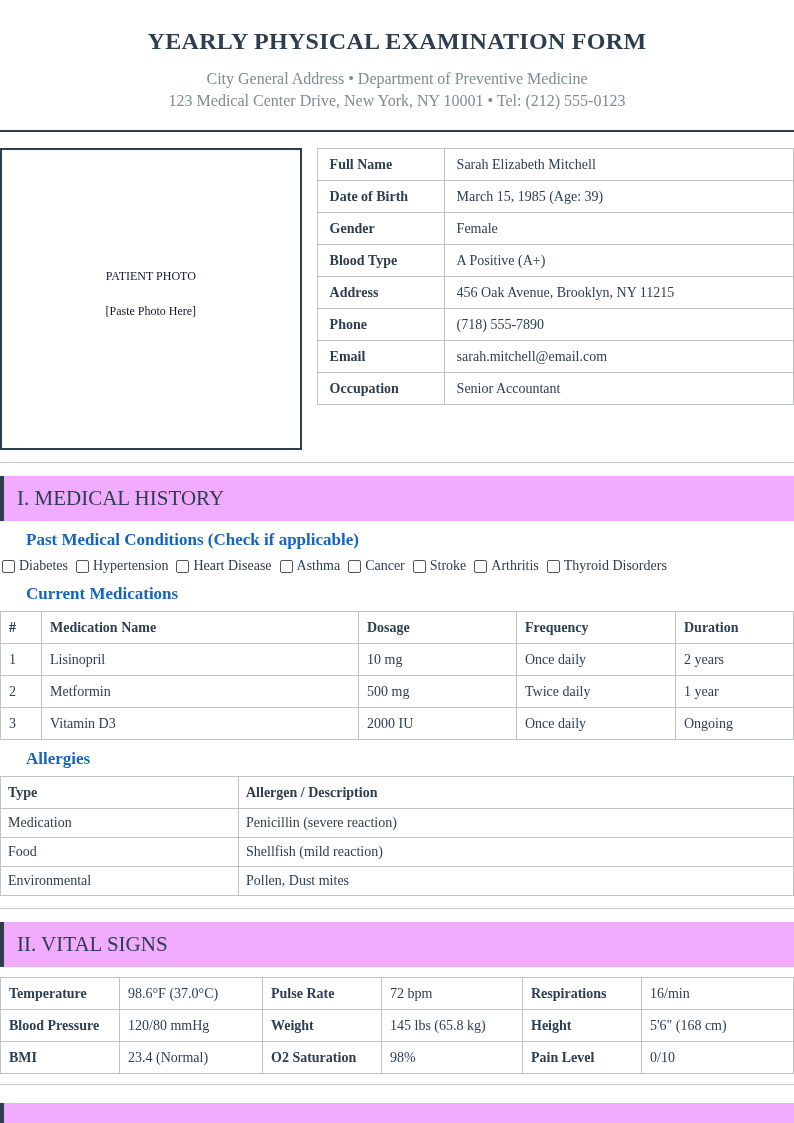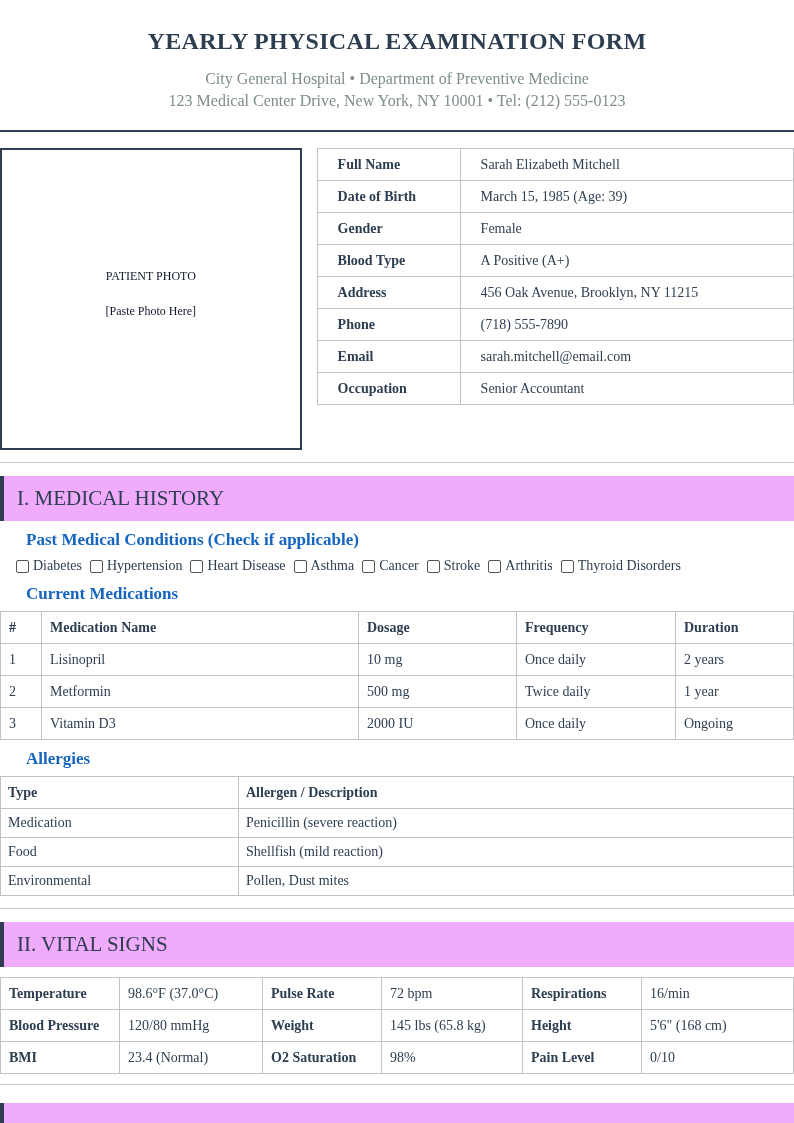--- a/index.html
+++ b/index.html
@@ -7,45 +7,45 @@
   .header { text-align: center; padding-top: 22px; height: 108px; border-bottom: 2px solid #2c3e50; }
   .title { font-size: 24px; font-weight: bold; color: #2c3e50; letter-spacing: 0.3px; margin: 0; line-height: 38px; }
   .sub { font-size: 16px; color: #7f8c8d; line-height: 22px; }
   .sub1 { margin-top: 8px; }
   .top { display: flex; margin-top: 16px; height: 302px; }
   .photo { width: 298px; height: 298px; border: 2px solid #2c3e50; box-sizing: content-box; display: flex; flex-direction: column; align-items: center; justify-content: center; color: #0f172a; font-size: 12px; }
   .photo .p1 { margin-bottom: 20px; margin-top: -10px; }
   .info { margin-left: 15px; width: 478px; }
   table { border-collapse: collapse; width: 100%; }
   td, th { border: 1px solid #c0c4c8; font-size: 14px; text-align: left; font-weight: normal; color: #2c3e50; }
-  .info td { height: 31px; padding: 0 20px; }
+  .info td { height: 31px; padding: 0 12px; }
   .info td.k { font-weight: bold; width: 102px; }
   .divider { border-top: 1px solid #c8ccd0; margin-top: 12px; }
   .section { background: #f0abfc; border-left: 4px solid #2c3e50; height: 45px; line-height: 45px; padding-left: 13px; font-size: 21px; color: #2c3e50; margin-top: 13px; }
   .h3 { color: #1565c0; font-weight: bold; font-size: 17px; padding-left: 26px; line-height: 22px; }
-  .conds { display: flex; align-items: center; font-size: 14px; height: 22px; margin: 4px 0 6px 16px; }
+  .conds { display: flex; align-items: center; font-size: 14px; height: 22px; margin: 4px 0 6px 2px; }
   .cond { display: flex; align-items: center; margin-right: 8px; }
   .cb { width: 11px; height: 11px; border: 1px solid #555; border-radius: 2px; margin-right: 4px; display: inline-block; background: #fff; }
   .meds { margin-top: 6px; }
   .meds td, .meds th { height: 31px; padding: 0 8px; }
   .meds th { font-weight: bold; }
   .allerg { margin-top: 6px; }
   .allerg td, .allerg th { padding: 0 7px; }
   .allerg th { font-weight: bold; height: 31px; }
   .allerg td { height: 28px; }
   .vitals { margin-top: 10px; }
   .vitals td { height: 31px; padding: 0 8px; }
   .vitals td.k { font-weight: bold; }
 </style>
 </head>
 <body>
 
 <div class="header">
   <h1 class="title">YEARLY PHYSICAL EXAMINATION FORM</h1>
-  <div class="sub sub1">City General Hospital • Department of Preventive Medicine</div>
+  <div class="sub sub1">City General Address • Department of Preventive Medicine</div>
   <div class="sub">123 Medical Center Drive, New York, NY 10001 • Tel: (212) 555-0123</div>
 </div>
 
 <div class="top">
   <div class="photo">
     <div class="p1">PATIENT PHOTO</div>
     <div>[Paste Photo Here]</div>
   </div>
   <div class="info">
     <table>

